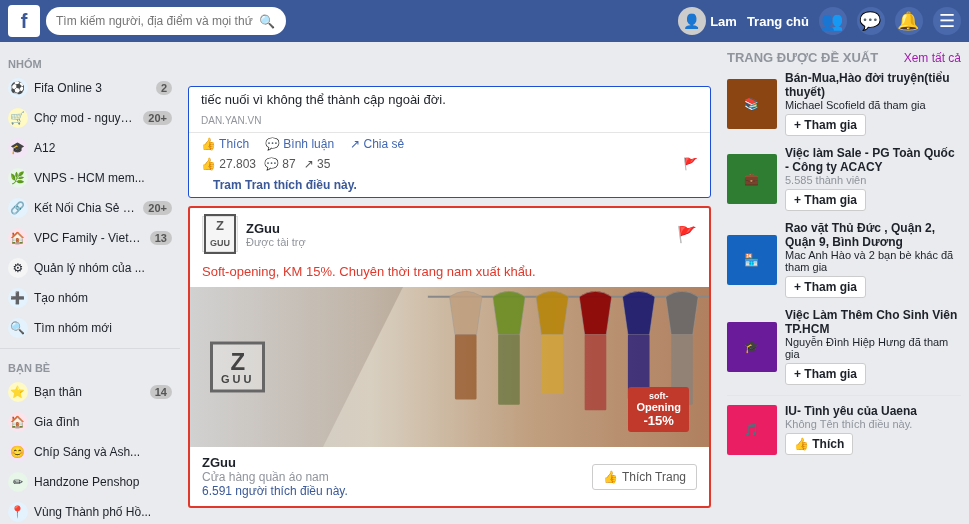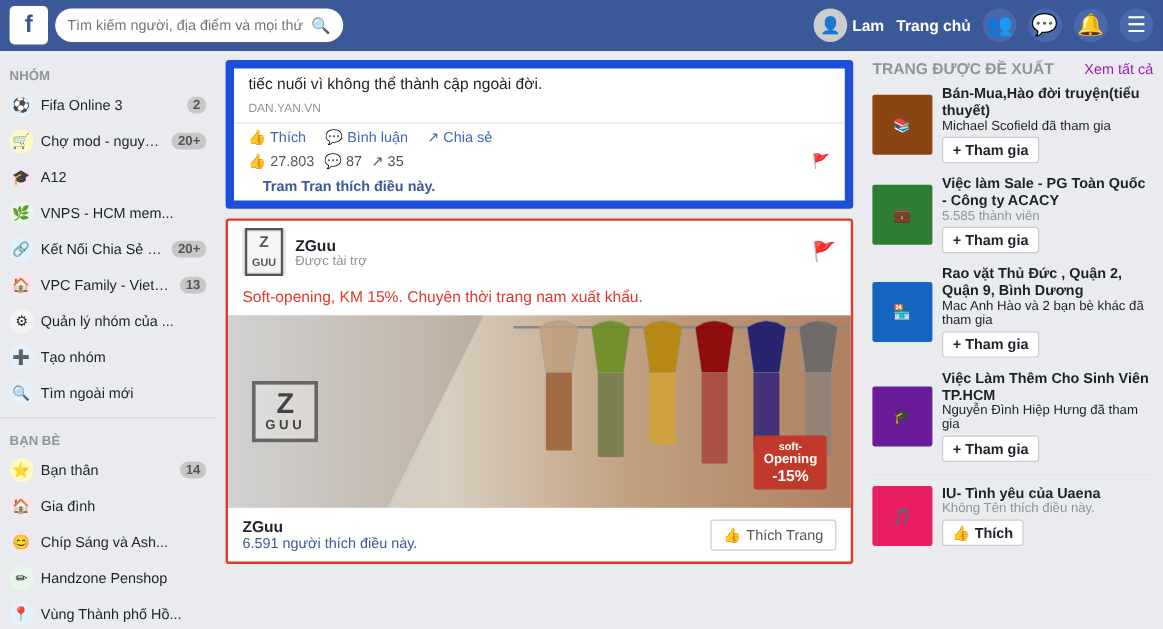--- a/index.html
+++ b/index.html
@@ -147,22 +147,23 @@
       overflow-y: auto;
       padding: 8px;
       display: flex;
       flex-direction: column;
       gap: 8px;
     }
 
     .post-card {
       background: #fff;
       border-radius: 3px;
-      border: 7px solid #1d4ed8;
+      border: 1px solid #1d4ed8;
       overflow: hidden;
+      margin-top: 36px;
     }
     .post-flag { color: #bbb; font-size: 16px; margin-left: auto; }
     .post-content { padding: 5px 12px 8px; font-size: 13px; color: #1d2129; }
     .post-source { font-size: 10px; color: #90949c; padding: 0 12px 6px; }
     .post-actions { padding: 4px 12px; display: flex; gap: 16px; border-top: 1px solid #e5e5e5; color: #4267b2; font-size: 12px; }
     .post-action { cursor: pointer; color: #4267b2; font-size: 12px; }
     .post-stats { display: flex; align-items: center; gap: 8px; padding: 2px 12px; font-size: 12px; color: #555; }
 
     .like-notice { padding: 5px 24px; font-size: 12px; color: #555; }
     .like-notice span { color: #3b5998; font-weight: bold; cursor: pointer; }
@@ -358,21 +359,21 @@
       <div class="sidebar-item-icon" style="background:#f5f5f5;">⚙</div>
       <span class="sidebar-item-label">Quản lý nhóm của ...</span>
     </div>
 
     <div class="sidebar-item">
       <div class="sidebar-item-icon" style="background:#e3f2fd;">➕</div>
       <span class="sidebar-item-label">Tạo nhóm</span>
     </div>
     <div class="sidebar-item">
       <div class="sidebar-item-icon" style="background:#e3f2fd;">🔍</div>
-      <span class="sidebar-item-label">Tìm ngoài mới</span>
+      <span class="sidebar-item-label">Tìm nhóm mới</span>
     </div>
 
     <hr class="sidebar-divider">
 
     <div class="sidebar-section-title">BẠN BÈ</div>
 
     <div class="sidebar-item">
       <div class="sidebar-item-icon" style="background:#fff9c4;">⭐</div>
       <span class="sidebar-item-label">Bạn thân</span>
       <span class="sidebar-item-count">14</span>
@@ -495,20 +496,21 @@
         <div class="ad-image-badge">
           <div style="font-size:9px;">soft-</div>
           <div style="font-size:11px;font-weight:bold;">Opening</div>
           <div style="font-size:13px;font-weight:bold;">-15%</div>
         </div>
       </div>
 
       <div class="ad-footer">
         <div class="ad-footer-info">
           <div class="ad-page-name">ZGuu</div>
+          <div class="ad-page-desc">Cửa hàng quần áo nam</div>
           <div class="ad-page-likes">6.591 người thích điều này.</div>
         </div>
         <button class="ad-like-btn">
           👍 <span>Thích Trang</span>
         </button>
       </div>
     </div>
 
   </div>
 

